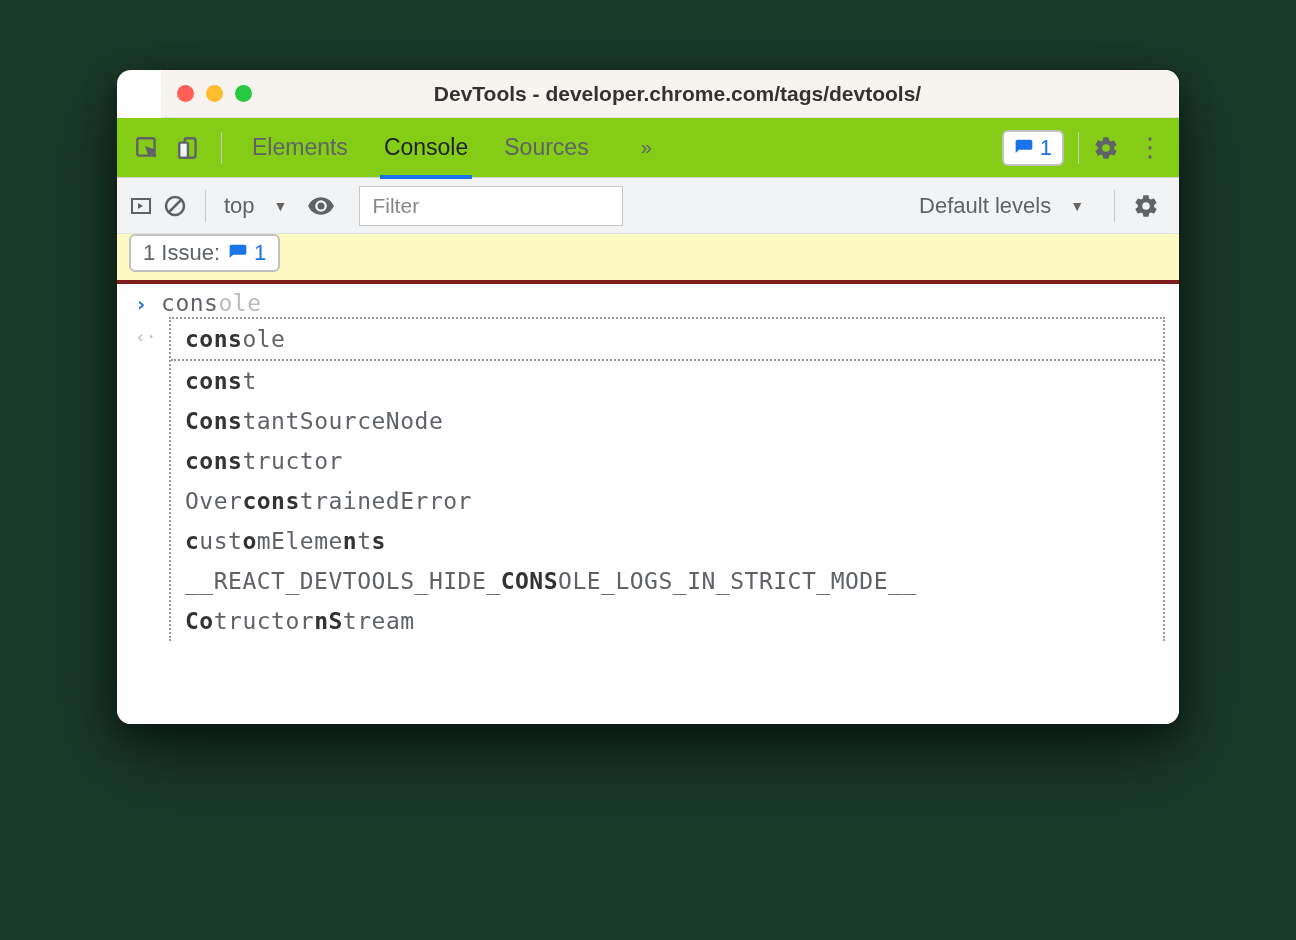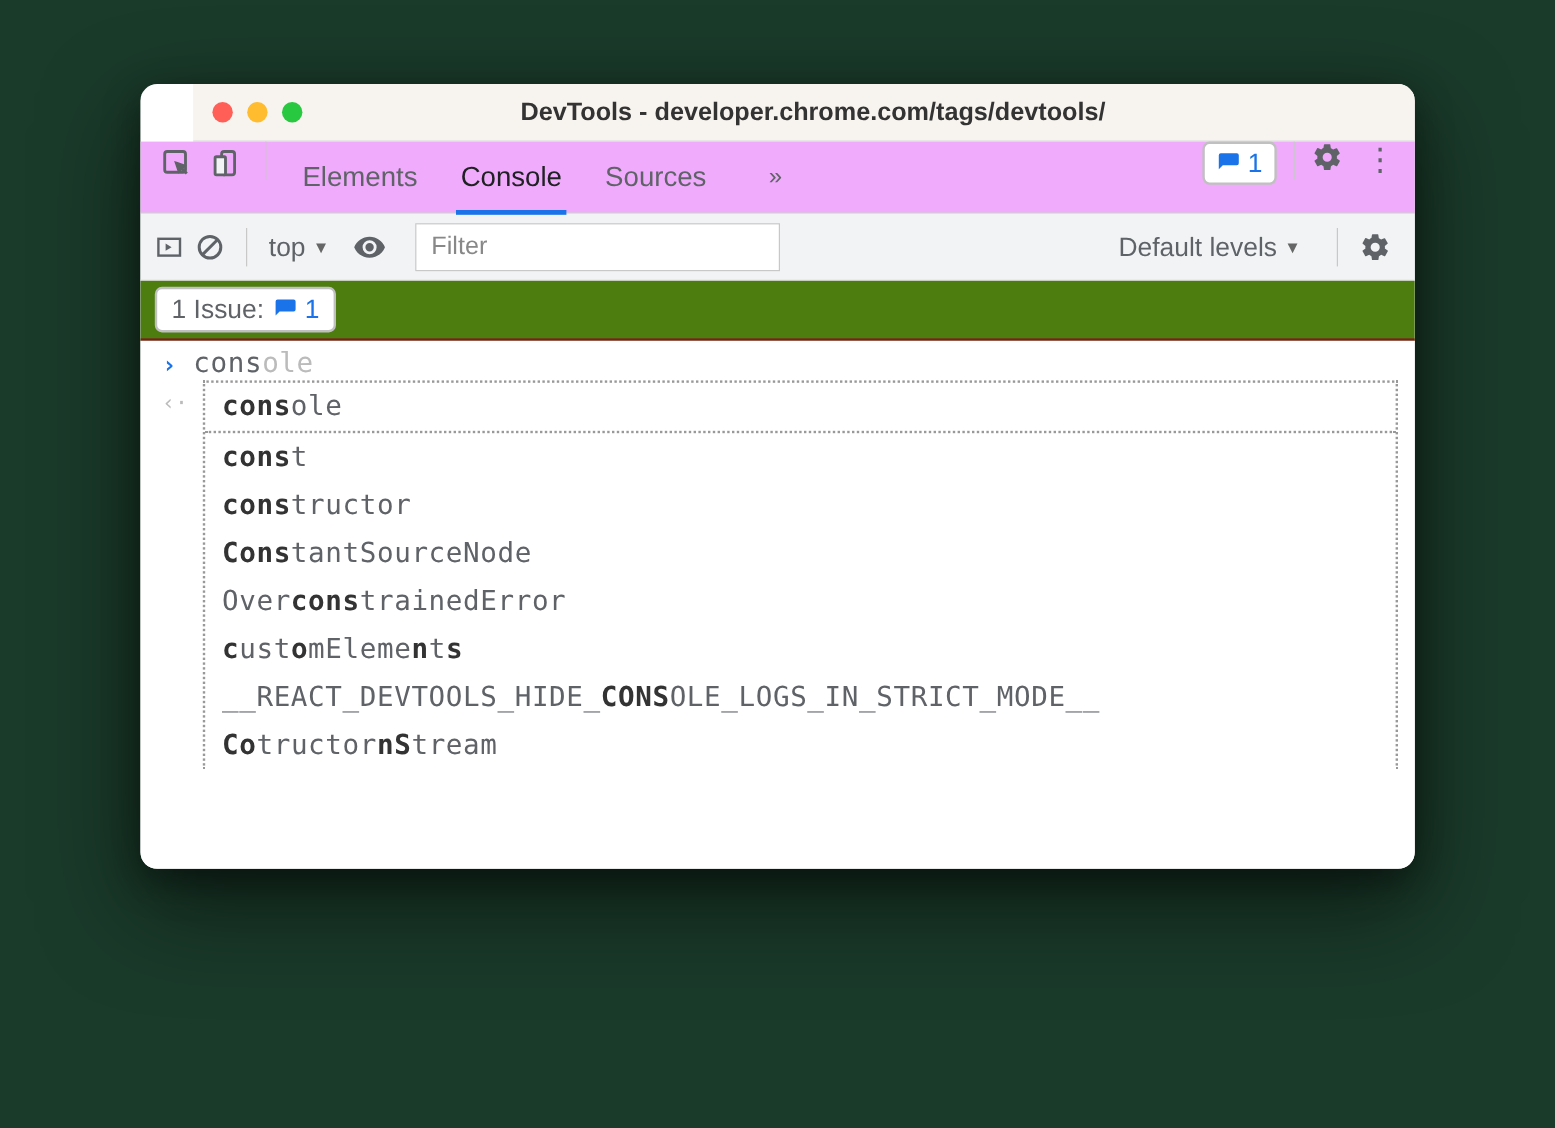--- a/index.html
+++ b/index.html
@@ -31,23 +31,23 @@
   }
   .traffic { display: flex; gap: 12px; margin-right: 20px; }
   .dot { width: 17px; height: 17px; border-radius: 50%; }
   .dot.red { background: #ff5f57; }
   .dot.yellow { background: #febc2e; }
   .dot.green { background: #28c840; }
   .title { flex: 1; text-align: center; color: #333; font-size: 21px; font-weight: 600; padding-right: 80px;}
   .title .bold { font-weight: 700; }
   .toolbar {
     height: 60px;
-    background: #f0abfc;
-    display: flex;
-    align-items: flex-start;
+    background: #84cc16;
+    display: flex;
+    align-items: center;
     padding: 0 12px;
     border-bottom: 1px solid #d0d0d0;
     gap: 6px;
     font-size: 22px;
     color: #5f6368;
   }
   .toolbar .icon-btn { width: 36px; height: 36px; display:flex; align-items:center; justify-content:center; color:#5f6368; }
   .divider { width: 1px; height: 32px; background: #c8c8c8; margin: 0 8px; }
   .tabs { display: flex; gap: 28px; align-items: center; flex: 0 0 auto; margin-left: 12px;}
   .tab { padding: 16px 4px; cursor: pointer; color:#5f6368; font-size: 23px;}
@@ -66,31 +66,31 @@
     height: 56px;
     background: #f1f3f4;
     display: flex;
     align-items: center;
     padding: 0 12px;
     gap: 10px;
     font-size: 22px;
     color: #5f6368;
     border-bottom: 1px solid #e0e0e0;
   }
-  .subbar .seg { display:flex; align-items:center; gap:4px;}
+  .subbar .seg { display:flex; align-items:center; gap:17px;}
   .filter-input {
-    width: 304px; height: 40px; border: 1px solid #c8c8c8;
+    width: 264px; height: 40px; border: 1px solid #c8c8c8;
     background: #fff; padding: 0 12px; font-size: 21px;
     color: #ef4444;
   }
   .filter-input::placeholder { color: #888; }
   .dropdown-arrow { font-size: 14px; color:#666; margin-left:2px;}
   .issuebar {
-    height: 50px; background:#4d7c0f; display:flex; align-items:center;
-    padding: 0 12px; border-bottom:2px solid #7f1d1d;
+    height: 50px; background:#fef9c3; display:flex; align-items:flex-start;
+    padding: 0 12px; border-bottom:4px solid #7f1d1d;
   }
   .issue-pill {
     display:flex; align-items:center; gap:8px;
     background:#fff; border:2px solid #c0c0c0; border-radius:6px;
     padding: 4px 12px; font-size:22px; color:#5f6368;
   }
   .issue-pill .num { color:#1a73e8; display:flex; align-items:center; gap:6px;}
   .console-body { background:#fff; font-family: Menlo, Consolas, monospace; font-size: 23px; min-height: 440px;}
   .console-line { display:flex; padding: 6px 18px; align-items:flex-start; gap: 14px;}
   .prompt { color:#1a73e8; font-weight:bold; font-size:20px; margin-top:2px;}
@@ -217,22 +217,22 @@
         <span>cons</span><span class="hint">ole</span>
       </span>
     </div>
     <div class="console-line" style="padding-top:0; padding-bottom:0;">
       <span class="ret-prompt">‹·</span>
     </div>
     <div class="autocomplete" id="autocomplete" style="margin-top:-30px;">
 
     <div class="ac-item selected"><b>cons</b><span>ole</span></div>
         <div class="ac-item"><b>cons</b><span>t</span></div>
+        <div class="ac-item"><b>Cons</b><span>tantSourceNode</span></div>
         <div class="ac-item"><b>cons</b><span>tructor</span></div>
-        <div class="ac-item"><b>Cons</b><span>tantSourceNode</span></div>
         <div class="ac-item"><span>Over</span><b>cons</b><span>trainedError</span></div>
         <div class="ac-item"><b>c</b><span>ust</span><b>o</b><span>mEleme</span><b>n</b><span>t</span><b>s</b></div>
         <div class="ac-item"><span>__REACT_DEVTOOLS_HIDE_</span><b>CONS</b><span>OLE_LOGS_IN_STRICT_MODE__</span></div>
         <div class="ac-item"><b>Co</b><span>tructor</span><b>n</b><b>S</b><span>tream</span></div>
       </div>
   </div>
 
 </div>
 
 </body></html>

